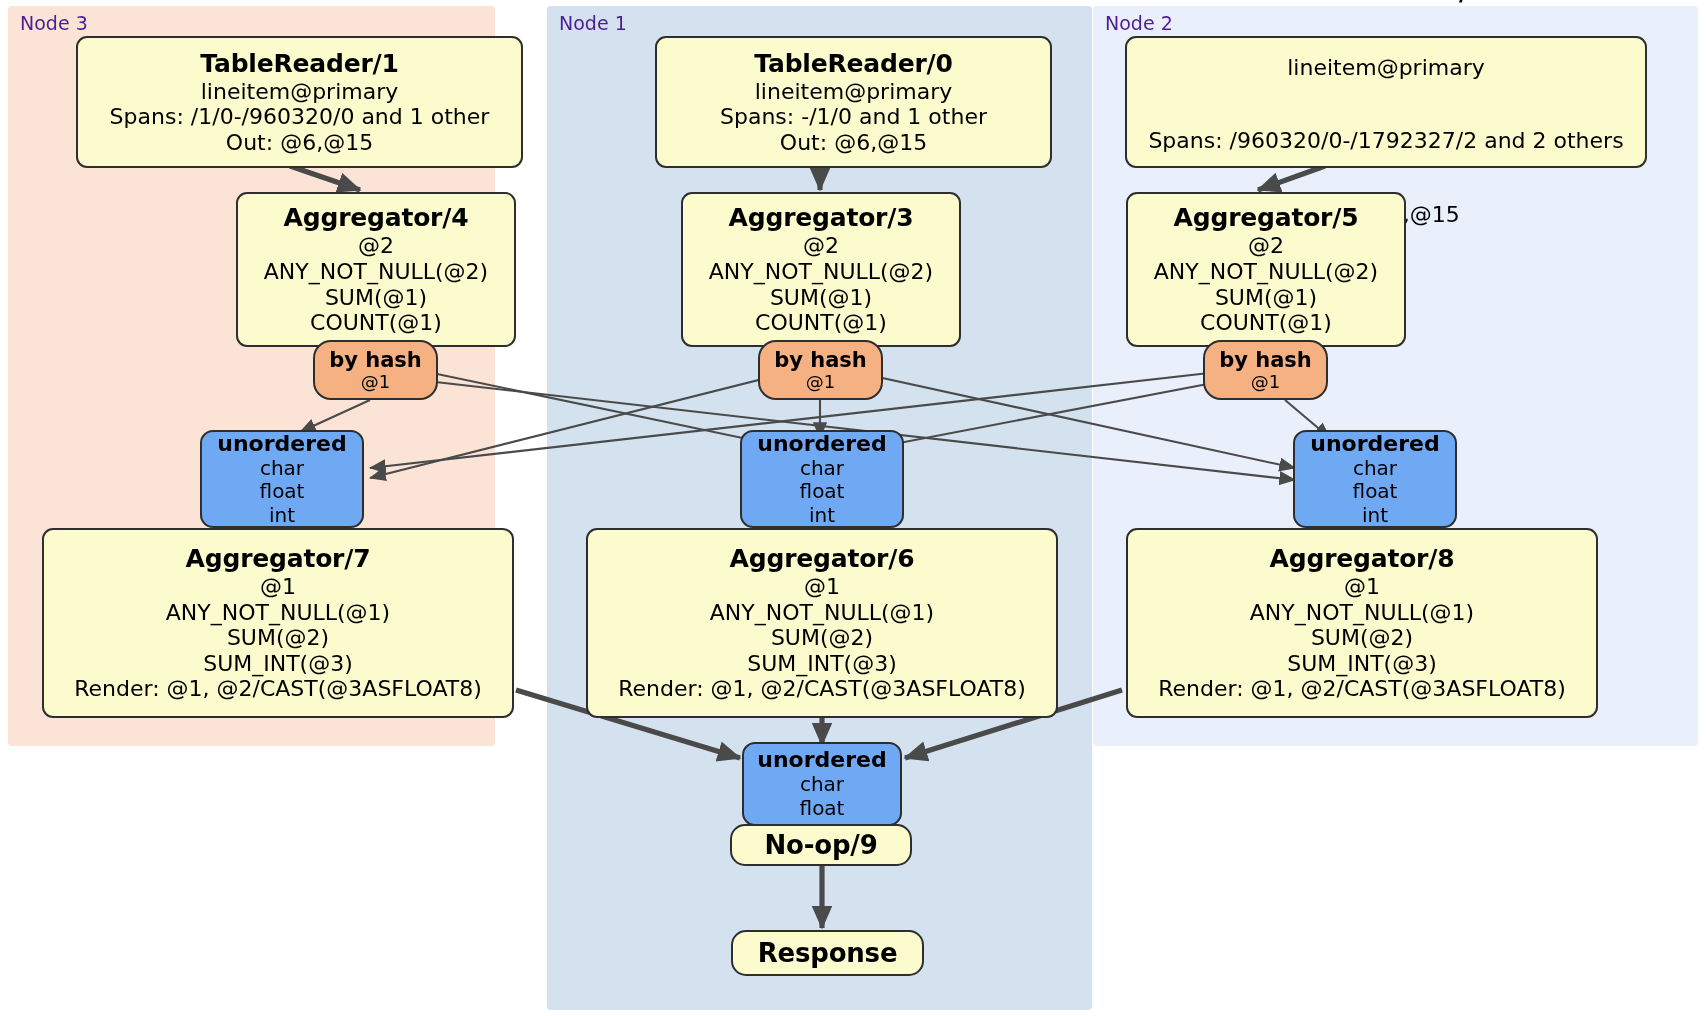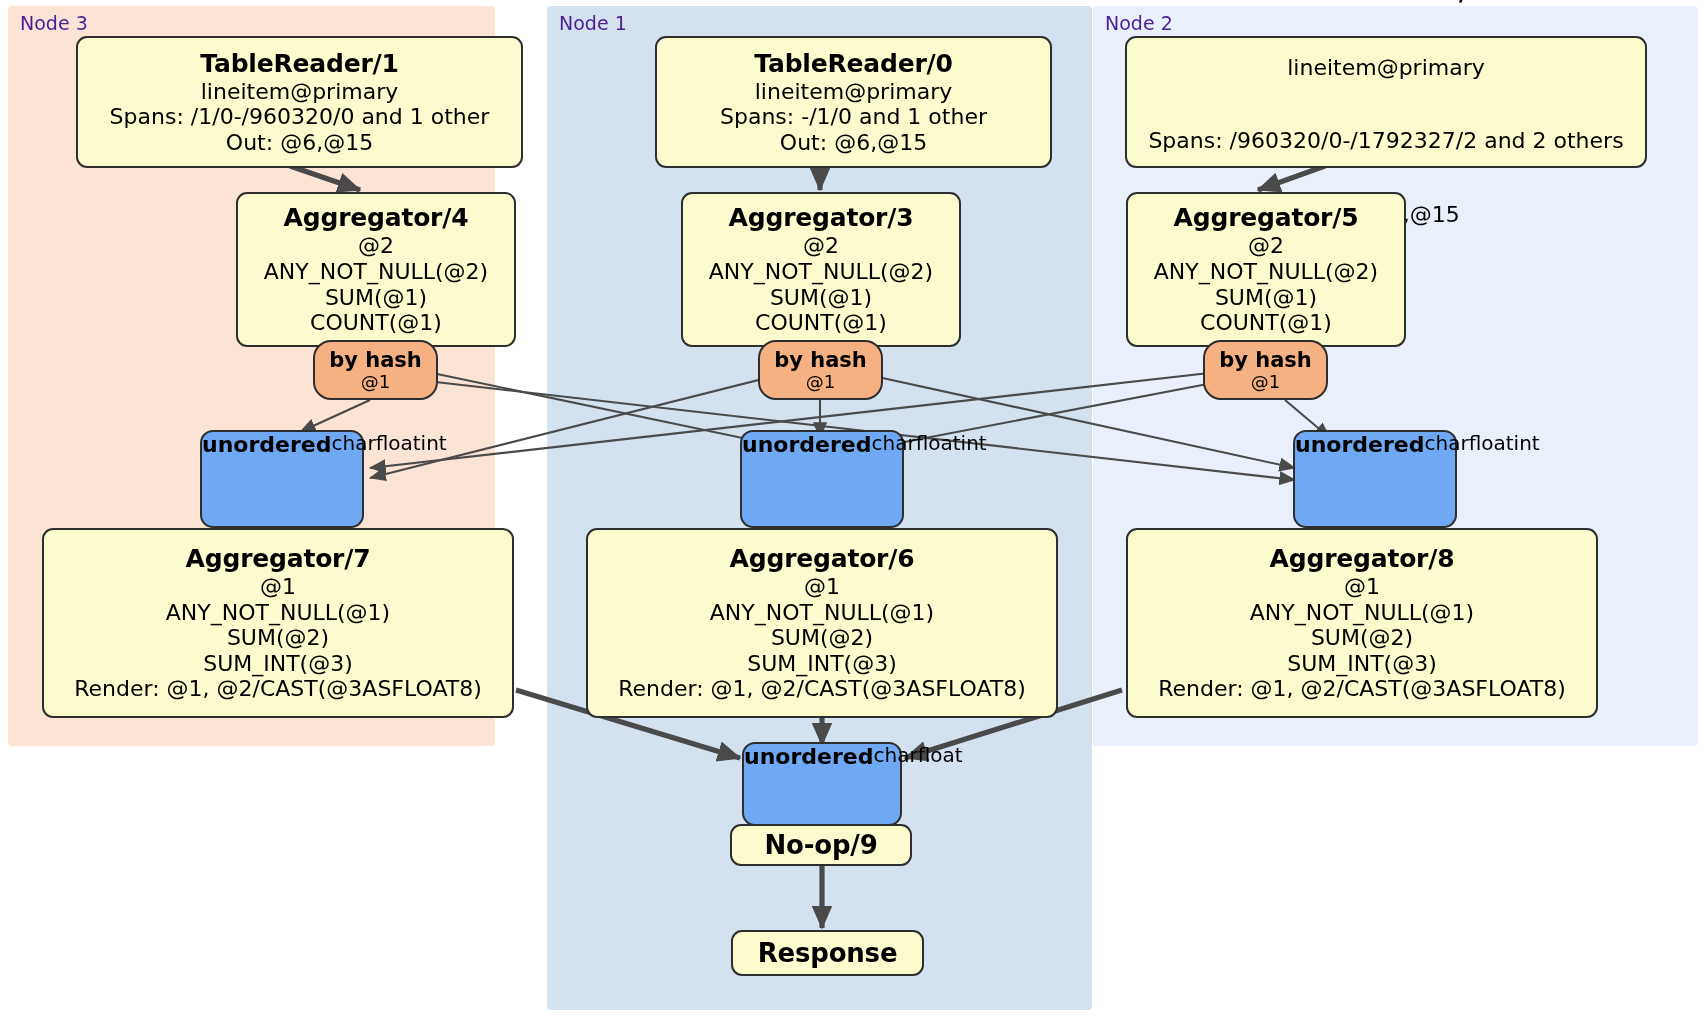--- a/index.html
+++ b/index.html
@@ -53,20 +53,21 @@
     font-size: 25px;
     letter-spacing: -0.2px;
     margin-bottom: 1px;
   }
   .proc .ln {
     font-size: 22px;
     white-space: nowrap;
   }
   .proc.compact {
     padding: 2px 14px;
+    border-radius: 15px;
   }
   .proc.compact .ttl {
     font-size: 26px;
     margin: 0;
   }
   
   .hashnode {
     position: absolute;
     box-sizing: border-box;
     background: #f6b183;
@@ -89,21 +90,22 @@
   
   .syncnode {
     position: absolute;
     box-sizing: border-box;
     background: #6fa8f3;
     border: 2.2px solid #2e2e2e;
     border-radius: 13px;
     text-align: center;
     color: #000000;
     display: flex;
-    justify-content: space-between;
+    flex-direction: column;
+    justify-content: center;
     line-height: 1.18;
   }
   .syncnode .sl {
     font-weight: bold;
     font-size: 22px;
   }
   .syncnode .st {
     font-size: 20px;
   }
   

